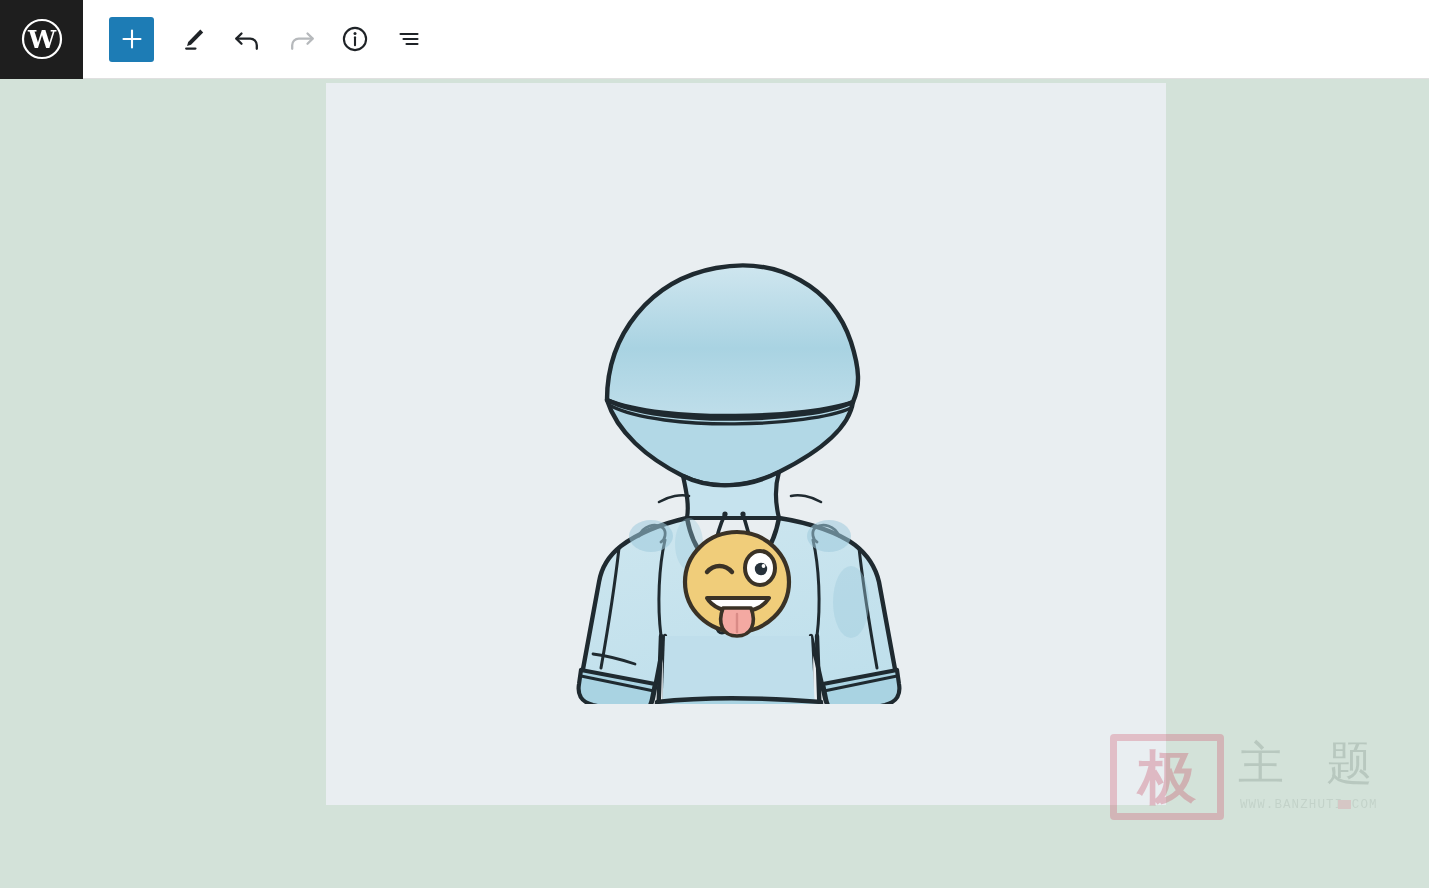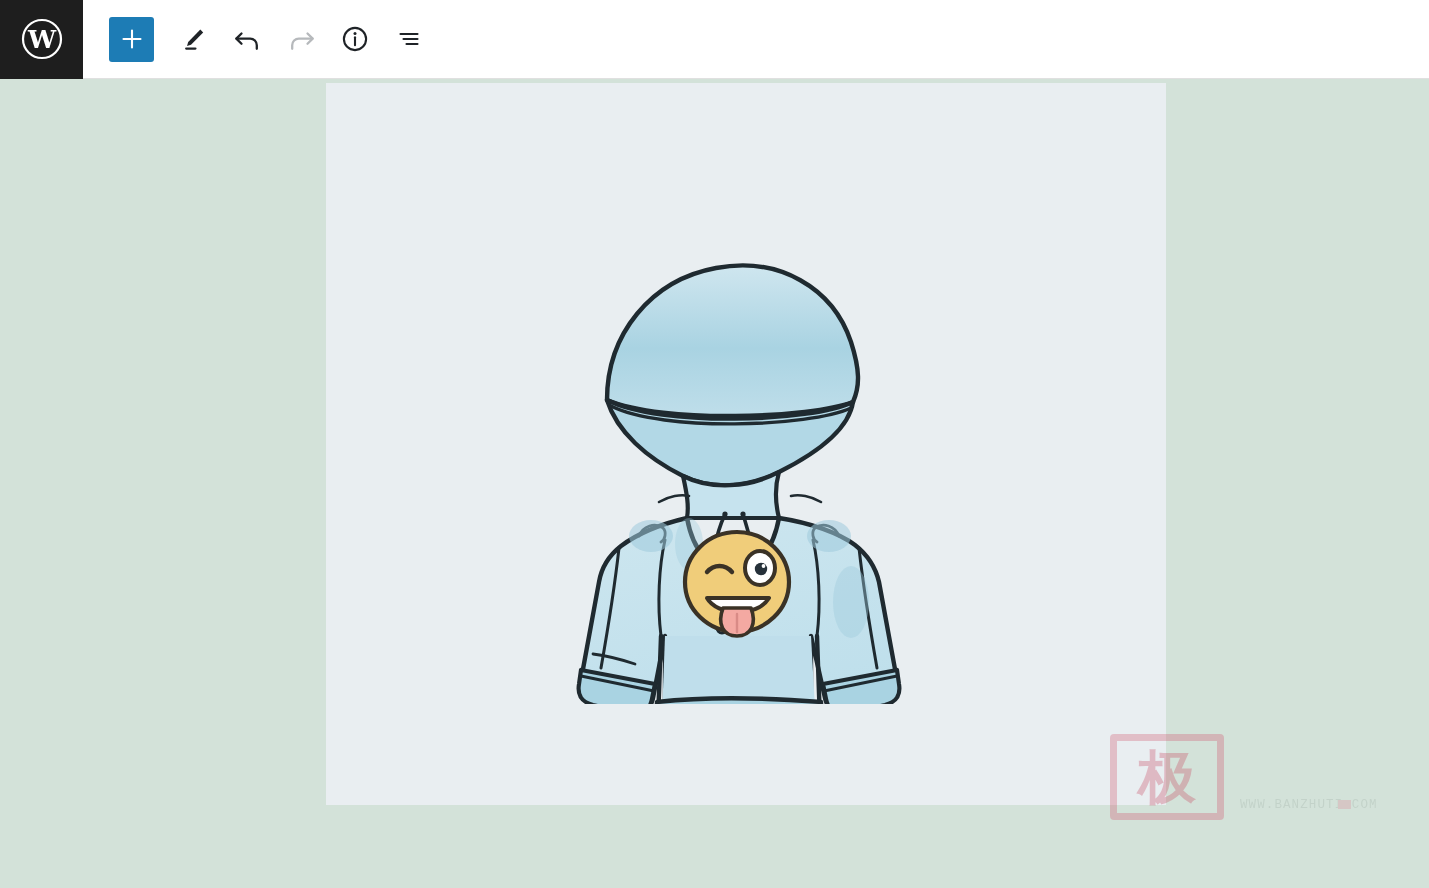--- a/index.html
+++ b/index.html
@@ -348,17 +348,18 @@
           <path d="M226 430 L226 448" fill="none" stroke="#d98b86" stroke-width="2.4" stroke-linecap="round"></path>
         </g>
 
       </svg>
     </div>
   </div>
 
 
   <div class="watermark">
     <div class="wm-seal">极</div>
+    <div class="wm-cn">主 题</div>
     <div class="wm-url">WWW.BANZHUTI.COM</div>
     <div class="wm-sq"></div>
   </div>
 
 </div>
 
 </body></html>

